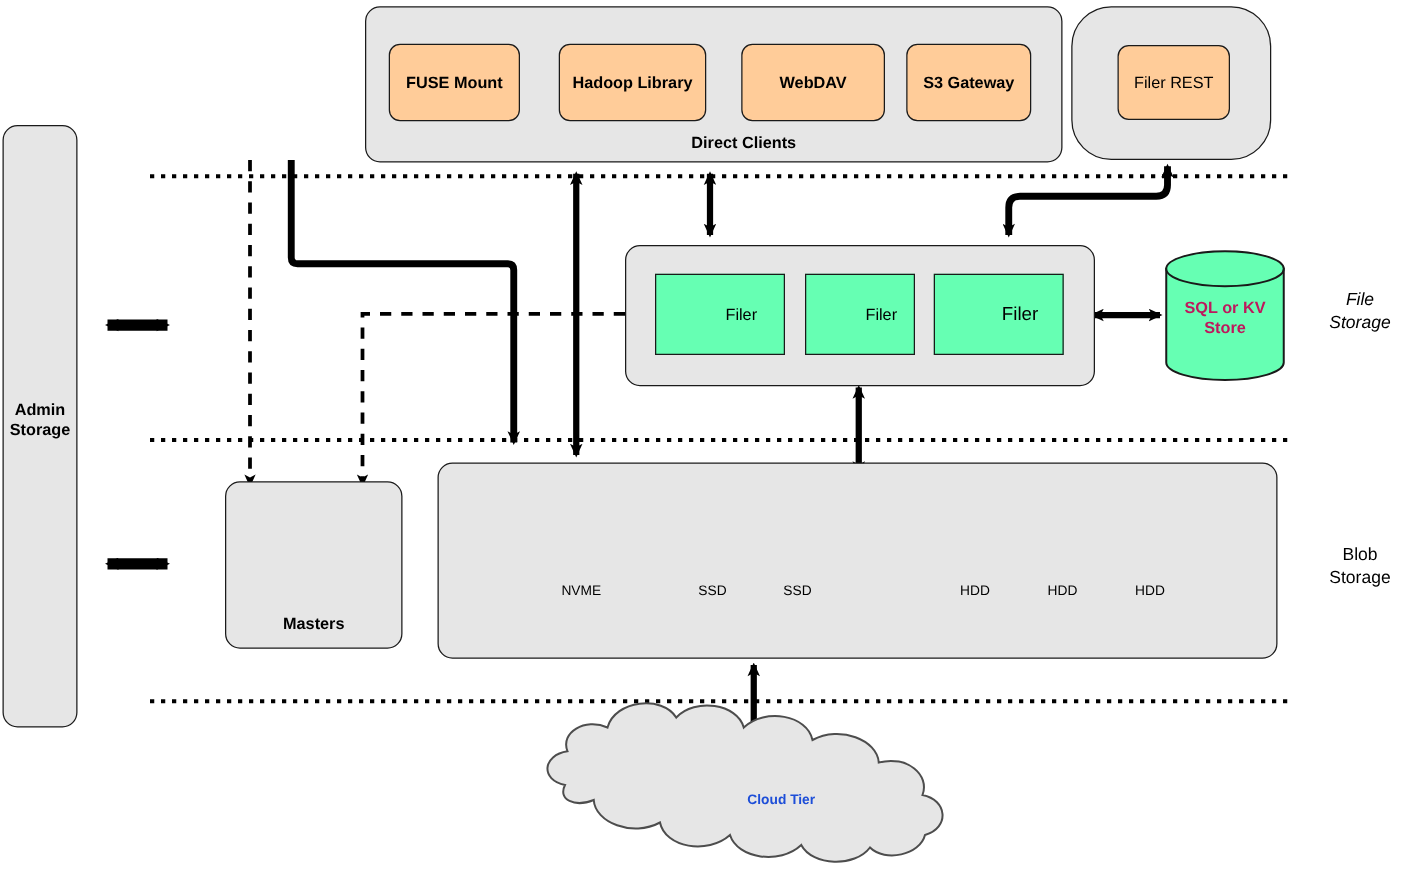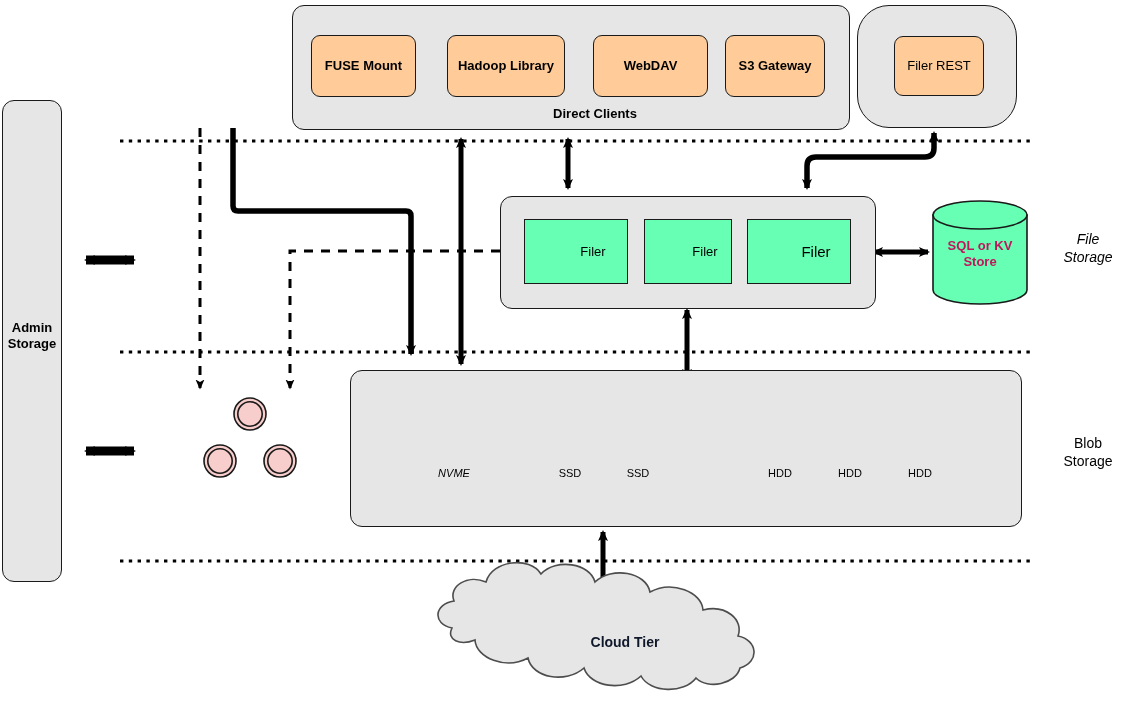--- a/index.html
+++ b/index.html
@@ -85,23 +85,23 @@
   .store-label {
     position: absolute;
     font-size: 13px;
     font-weight: bold;
     color: #be185d;
     text-align: center;
     line-height: 1.2;
   }
   .cloud-label {
     position: absolute;
-    font-size: 14px;
+    font-size: 11px;
     font-weight: bold;
-    color: #0f172a;
+    color: #1d4ed8;
     text-align: center;
   }
 </style>
 </head>
 <body>
 
 <div id="stage">
 
   <svg id="svg-layer" viewBox="0 0 1121 701">
     <defs>
@@ -265,24 +265,27 @@
   <div class="store-label" style="left:933px; top:238px; width:94px;">
     <div>SQL or KV</div>
     <div>Store</div>
   </div>
 
   <div class="node side-label" style="left:1055px; top:230px; width:66px; height:44px; flex-direction:column; justify-content:flex-start;font-style:italic;">
     <span>File</span>
     <span>Storage</span>
   </div>
 
+  <div class="group-box" style="position:absolute; left:180px; top:385px; width:140px; height:132px;">
+    <div class="node bold-label" style="left:0px; top:104px; width:140px; height:18px;">Masters</div>
+  </div>
 
   <div class="group-box" style="position:absolute; left:350px; top:370px; width:670px; height:155px;"></div>
 
-  <div class="cyl-label" style="left:428px; top:467px; width:52px;font-style:italic;">NVME</div>
+  <div class="cyl-label" style="left:439px; top:467px; width:52px;">NVME</div>
   <div class="cyl-label" style="left:544px; top:467px; width:52px;">SSD</div>
   <div class="cyl-label" style="left:612px; top:467px; width:52px;">SSD</div>
   <div class="cyl-label" style="left:754px; top:467px; width:52px;">HDD</div>
   <div class="cyl-label" style="left:824px; top:467px; width:52px;">HDD</div>
   <div class="cyl-label" style="left:894px; top:467px; width:52px;">HDD</div>
 
   <div class="node side-label" style="left:1055px; top:434px; width:66px; height:44px; flex-direction:column; justify-content:flex-start;">
     <span>Blob</span>
     <span>Storage</span>
   </div>

